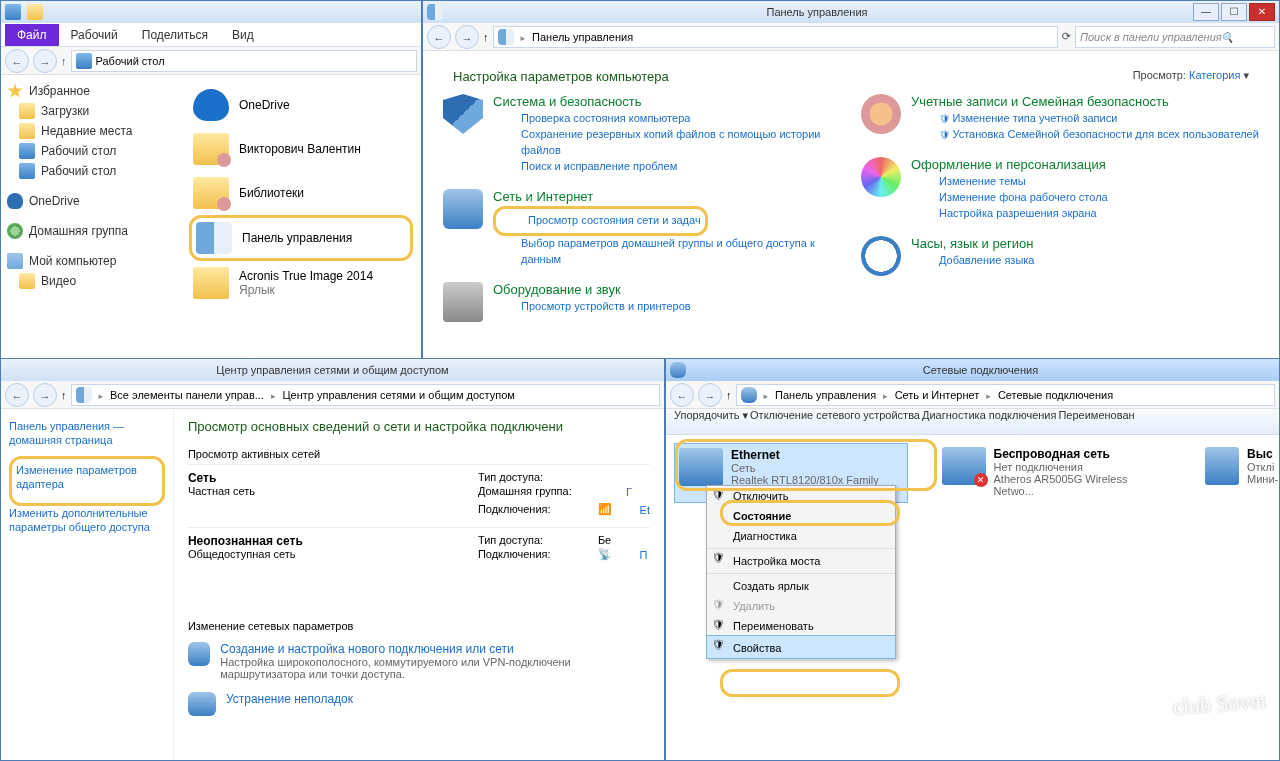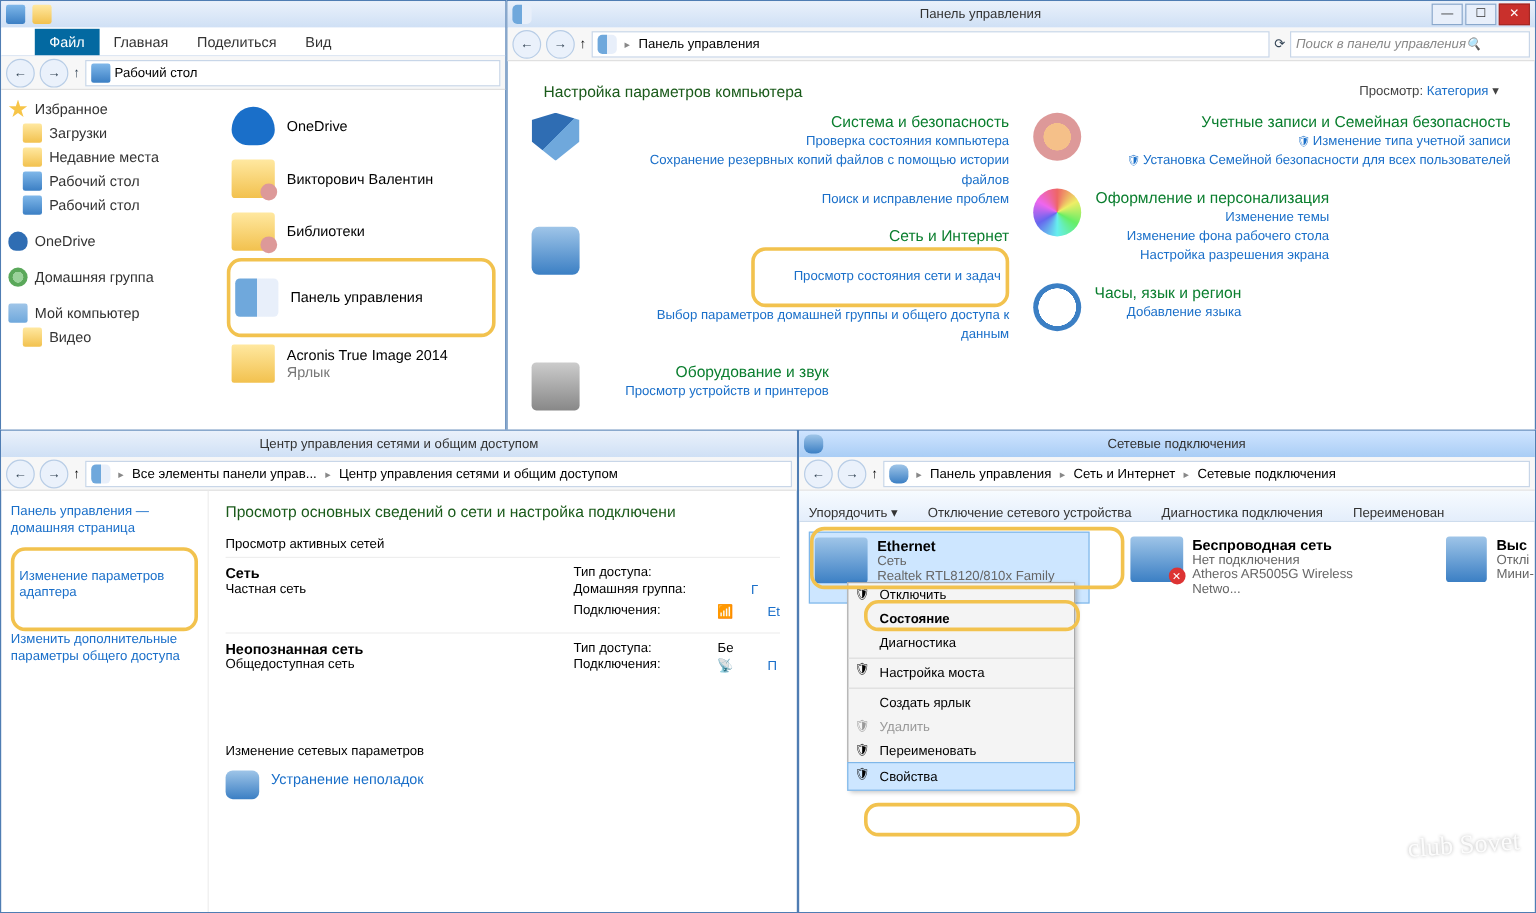--- a/index.html
+++ b/index.html
@@ -5,21 +5,21 @@
   * { box-sizing: border-box; margin: 0; padding: 0; }
   body { font-family: "Segoe UI", Tahoma, sans-serif; font-size: 11px; background: #fff; width: 1280px; height: 761px; overflow: hidden; position: relative; color: #000; }
   .win { position: absolute; background: #fff; border: 1px solid #4f7db3; }
   .titlebar { height: 22px; background: linear-gradient(#eaf1fb,#cfe0f5); display: flex; align-items: center; padding: 0 4px; font-size: 11px; }
   .titlebar .spacer { flex: 1; }
   .titlebar .title { text-align: center; flex: 1; color: #333; }
   .wbtn { width: 26px; height: 18px; border: 1px solid #8aa8cc; background: #e8effa; margin-left: 2px; text-align: center; font-size: 10px; line-height: 16px; color: #333; }
   .wbtn.close { background: #c9302c; color: #fff; border-color: #a52824; }
   .ribbon-tabs { height: 24px; display: flex; align-items: flex-end; background: #fff; border-bottom: 1px solid #d6e2f1; padding-left: 4px; }
   .ribbon-tab { padding: 4px 12px; font-size: 12px; color: #333; }
-  .ribbon-tab.file { background: #0369a1; color: #fff; margin-left: 24px; }
+  .ribbon-tab.file { background: #6d28d9; color: #fff; }
   .addrbar { height: 28px; display: flex; align-items: center; padding: 2px 4px; gap: 4px; background: #f7f7f7; border-bottom: 1px solid #e0e0e0; }
   .navbtn { width: 24px; height: 24px; border: 1px solid #b8cde6; border-radius: 50%; background: #eaf1fb; display: flex; align-items: center; justify-content: center; font-size: 11px; color: #345; }
   .crumb { flex: 1; height: 22px; border: 1px solid #c8d6e8; background: #fff; display: flex; align-items: center; padding: 0 4px; font-size: 11px; gap: 4px; overflow: hidden; }
   .crumb-sep::after { content: "▸"; color: #888; margin: 0 3px; font-size: 9px; }
   .searchbox { width: 200px; height: 22px; border: 1px solid #c8d6e8; background: #fff; display: flex; align-items: center; padding: 0 4px; color: #888; font-style: italic; font-size: 11px; }
   .searchbox .mag::before { content: "🔍"; margin-left: auto; font-size: 10px; }
   .sidebar { width: 180px; background: #fff; padding: 6px 4px; font-size: 12px; }
   .sidebar .item { display: flex; align-items: center; gap: 6px; padding: 2px 2px 2px 14px; color: #333; }
   .sidebar .group { font-weight: 400; padding-left: 2px; }
   .ic16 { width: 16px; height: 16px; display: inline-block; }
@@ -31,28 +31,28 @@
   .ic-pc { background: linear-gradient(#9fc5e8,#6fa8dc); border-radius: 2px; }
   .ic-shield { background: linear-gradient(135deg,#2f6db3 50%,#6fa8dc 50%); clip-path: polygon(50% 0,100% 15%,100% 60%,50% 100%,0 60%,0 15%); }
   .content { display: flex; height: calc(100% - 74px); }
   .filegrid { flex: 1; padding: 8px; }
   .fileitem { display: flex; align-items: center; gap: 10px; padding: 6px 4px; font-size: 12px; }
   .bigic { width: 36px; height: 32px; }
   .ic-onedrive { background: #1a6fc9; border-radius: 50% 50% 40% 40%/60% 60% 40% 40%; }
   .ic-userfolder { background: linear-gradient(#ffe8a0,#f2c14e); border-radius: 3px; position: relative; }
   .ic-userfolder::after { content: ""; position: absolute; bottom: -2px; right: -2px; width: 14px; height: 14px; background: #d99; border-radius: 50%; }
   .ic-cpl { background: linear-gradient(90deg,#6fa8dc 50%,#e8effa 50%); border-radius: 4px; }
-  .highlight { border: 3px solid #f2c24e; border-radius: 12px; padding: 14px 4px; }
+  .highlight { border: 3px solid #f2c24e; border-radius: 12px; padding: 4px 4px; }
   
   .cp-body { display: flex; flex-direction: column; height: calc(100% - 50px); }
   .cp-head { padding: 18px 30px 10px 30px; display: flex; justify-content: space-between; color: #1a5a1a; font-size: 13px; }
   .cp-head .right { color: #444; font-size: 11px; }
   .cp-head .right a { color: #1a6fc9; }
   .cp-cats { display: flex; padding: 0 20px; gap: 20px; }
-  .cp-col { flex: 1; text-align: right; }
+  .cp-col { flex: 1; }
   .cp-cat { display: flex; gap: 10px; margin-bottom: 14px; }
   .cp-caticon { width: 40px; height: 40px; flex-shrink: 0; }
   .cp-cat h3 { color: #0a7e2e; font-size: 13px; font-weight: 400; margin-bottom: 2px; }
   .cp-cat a, .link { color: #1a6fc9; font-size: 11px; display: block; line-height: 1.45; margin-left: 28px; }
   .cp-cat .shielded::before { content: "🛡"; font-size: 9px; margin-right: 2px; }
   .ic-net { background: linear-gradient(#9fc5e8,#3b7fc4); border-radius: 6px; }
   .ic-hw { background: linear-gradient(#ccc,#888); border-radius: 4px; }
   .ic-user { background: radial-gradient(circle,#f5c089 40%,#d99 41%); border-radius: 50%; }
   .ic-appearance { background: conic-gradient(#e66,#ee6,#6e6,#6ee,#66e,#e6e,#e66); border-radius: 50%; }
   .ic-clock { background: radial-gradient(circle,#fff 55%,#3b7fc4 56%); border-radius: 50%; }
@@ -67,21 +67,21 @@
   .nc-row .left { width: 290px; }
   .nc-row .left b { font-weight: 600; font-size: 12px; }
   .nc-row .right div { display: flex; font-size: 11px; margin-bottom: 2px; }
   .nc-row .right .lbl { width: 120px; }
   .nc-change { margin-top: 20px; font-size: 11px; }
   .nc-change h4 { font-weight: 400; margin-bottom: 10px; font-size: 11px; margin-top: 48px; }
   .nc-change .opt { display: flex; gap: 10px; margin-bottom: 12px; }
   .nc-change .opt .txt a { color: #1a6fc9; font-size: 12px; }
   .nc-change .opt .txt div { color: #666; font-size: 11px; }
   
-  .ncn-toolbar { height: 26px; background: linear-gradient(#f7fbff,#e4eefb); border-bottom: 1px solid #cddced; display: flex; align-items: flex-end; padding: 0 8px; gap: 25px; font-size: 11px; color: #333; }
+  .ncn-toolbar { height: 26px; background: linear-gradient(#f7fbff,#e4eefb); border-bottom: 1px solid #cddced; display: flex; align-items: flex-start; padding: 0 8px; gap: 2px; font-size: 11px; color: #333; }
   .ncn-body { padding: 8px; display: flex; gap: 30px; align-items: flex-start; position: relative; }
   .conn { width: 240px; display: flex; gap: 8px; font-size: 11px; padding: 4px; }
   .conn.sel { background: #cde6ff; border: 1px solid #7fb7e9; }
   .conn .cic { width: 44px; height: 38px; background: linear-gradient(#9fc5e8,#3b7fc4); border-radius: 3px; flex-shrink: 0; position: relative; }
   .conn .cic.red::after { content: "✕"; position: absolute; right: -2px; bottom: -2px; background: #d33; color: #fff; border-radius: 50%; width: 14px; height: 14px; font-size: 9px; text-align: center; line-height: 14px; }
   .conn .ct b { font-size: 12px; }
   .conn .ct div { color: #666; }
   .ctxmenu { position: absolute; left: 40px; top: 50px; width: 190px; background: #f4f4f4; border: 1px solid #aaa; box-shadow: 2px 2px 4px rgba(0,0,0,.25); z-index: 50; }
   .ctxmenu .mi { padding: 4px 8px 4px 26px; font-size: 11px; position: relative; }
   .ctxmenu .mi.sep { border-top: 1px solid #ddd; margin-top: 2px; padding-top: 6px; }
@@ -96,21 +96,21 @@
 
 <div class="win" style="left:0; top:0; width:422px; height:360px;">
   <div class="titlebar">
     <span class="ic16 ic-desktop"></span>
     <span style="width:6px"></span>
     <span class="ic16 ic-folder"></span>
     <div class="spacer"></div>
   </div>
   <div class="ribbon-tabs">
     <div class="ribbon-tab file">Файл</div>
-    <div class="ribbon-tab">Главная</div>
+    <div class="ribbon-tab">Рабочий</div>
     <div class="ribbon-tab">Поделиться</div>
     <div class="ribbon-tab">Вид</div>
   </div>
   <div class="addrbar">
     <span class="navbtn">←</span>
     <span class="navbtn">→</span>
     <span style="color:#345;">↑</span>
     <div class="crumb">
       <span class="ic16 ic-desktop"></span>
       <span>Рабочий стол</span>
@@ -321,20 +321,24 @@
             </div>
           <div>
               <span class="lbl">Подключения:</span>
               <span>📡 </span>
               <a class="link">П</a>
             </div>
         </div>
       </div>
       <div class="nc-change">
         <h4>Изменение сетевых параметров</h4>
+        <div class="opt">
+          <span class="ic16 ic-net" style="width:28px;height:24px;"></span>
+          <div class="txt"><a>Создание и настройка нового подключения или сети</a><div>Настройка широкополосного, коммутируемого или VPN-подключени маршрутизатора или точки доступа.</div></div>
+        </div>
         <div class="opt">
           <span class="ic16 ic-net" style="width:28px;height:24px;"></span>
           <div class="txt"><a>Устранение неполадок</a></div>
         </div>
       </div>
     </div>
   </div>
 </div>
 
 <div class="win" style="left:665px; top:358px; width:615px; height:403px;">

